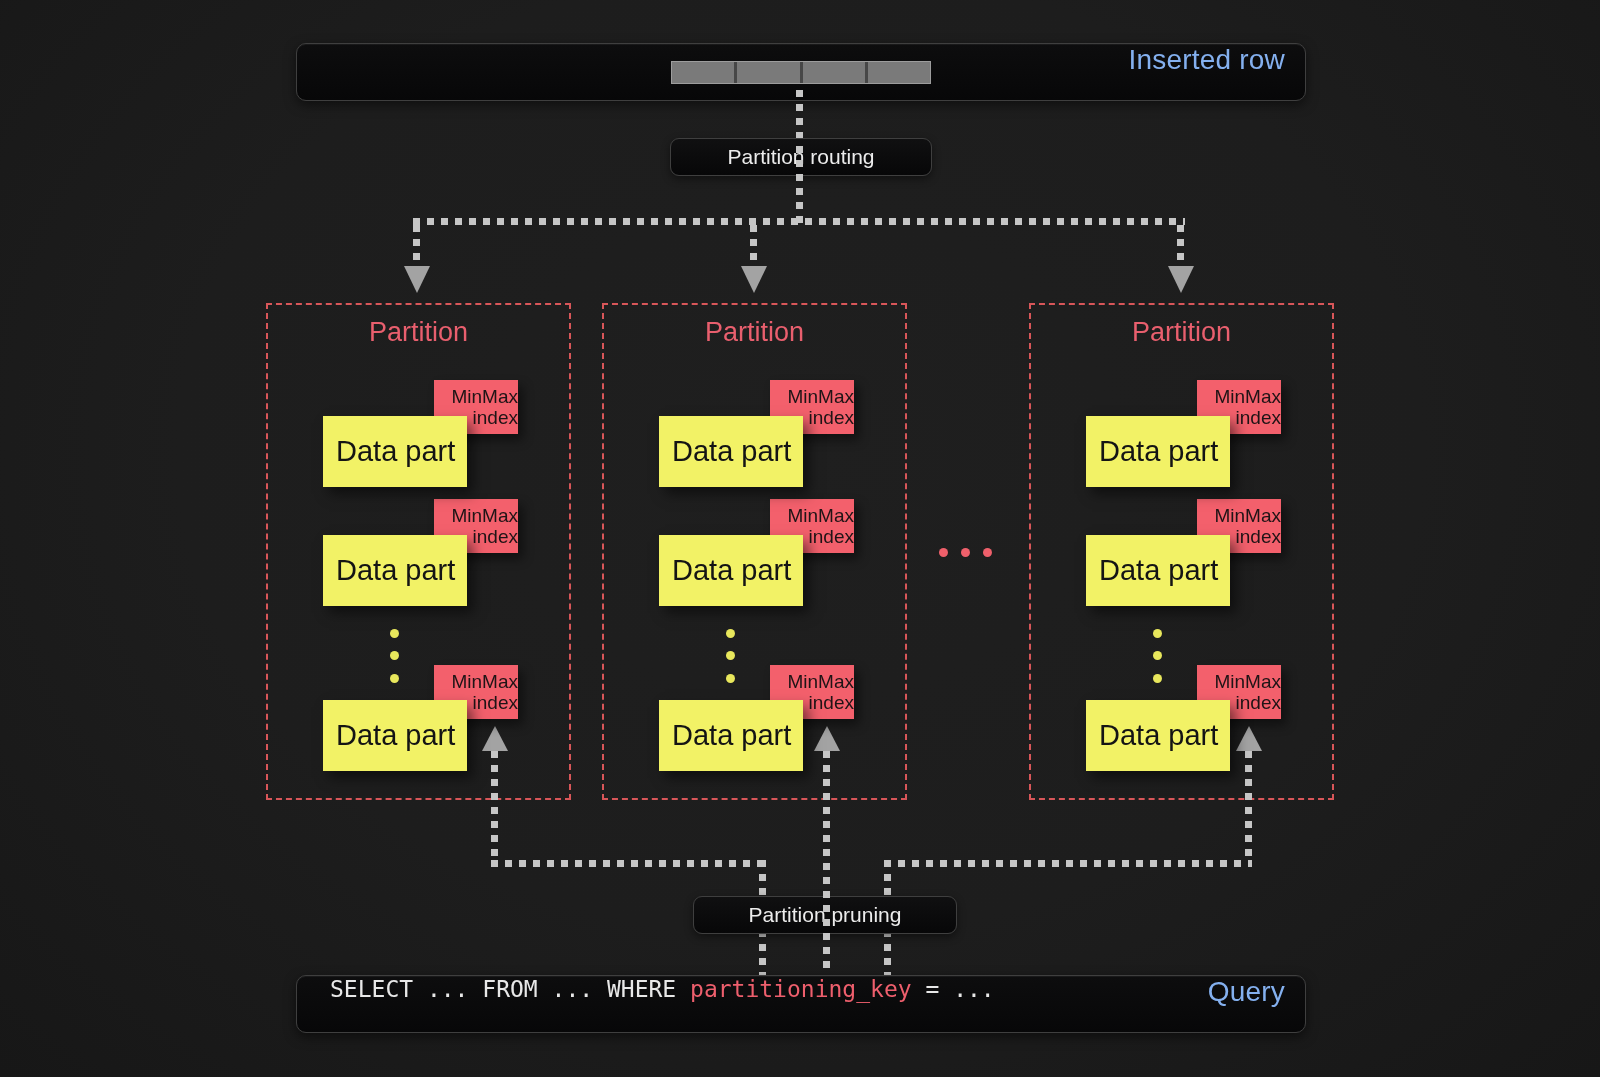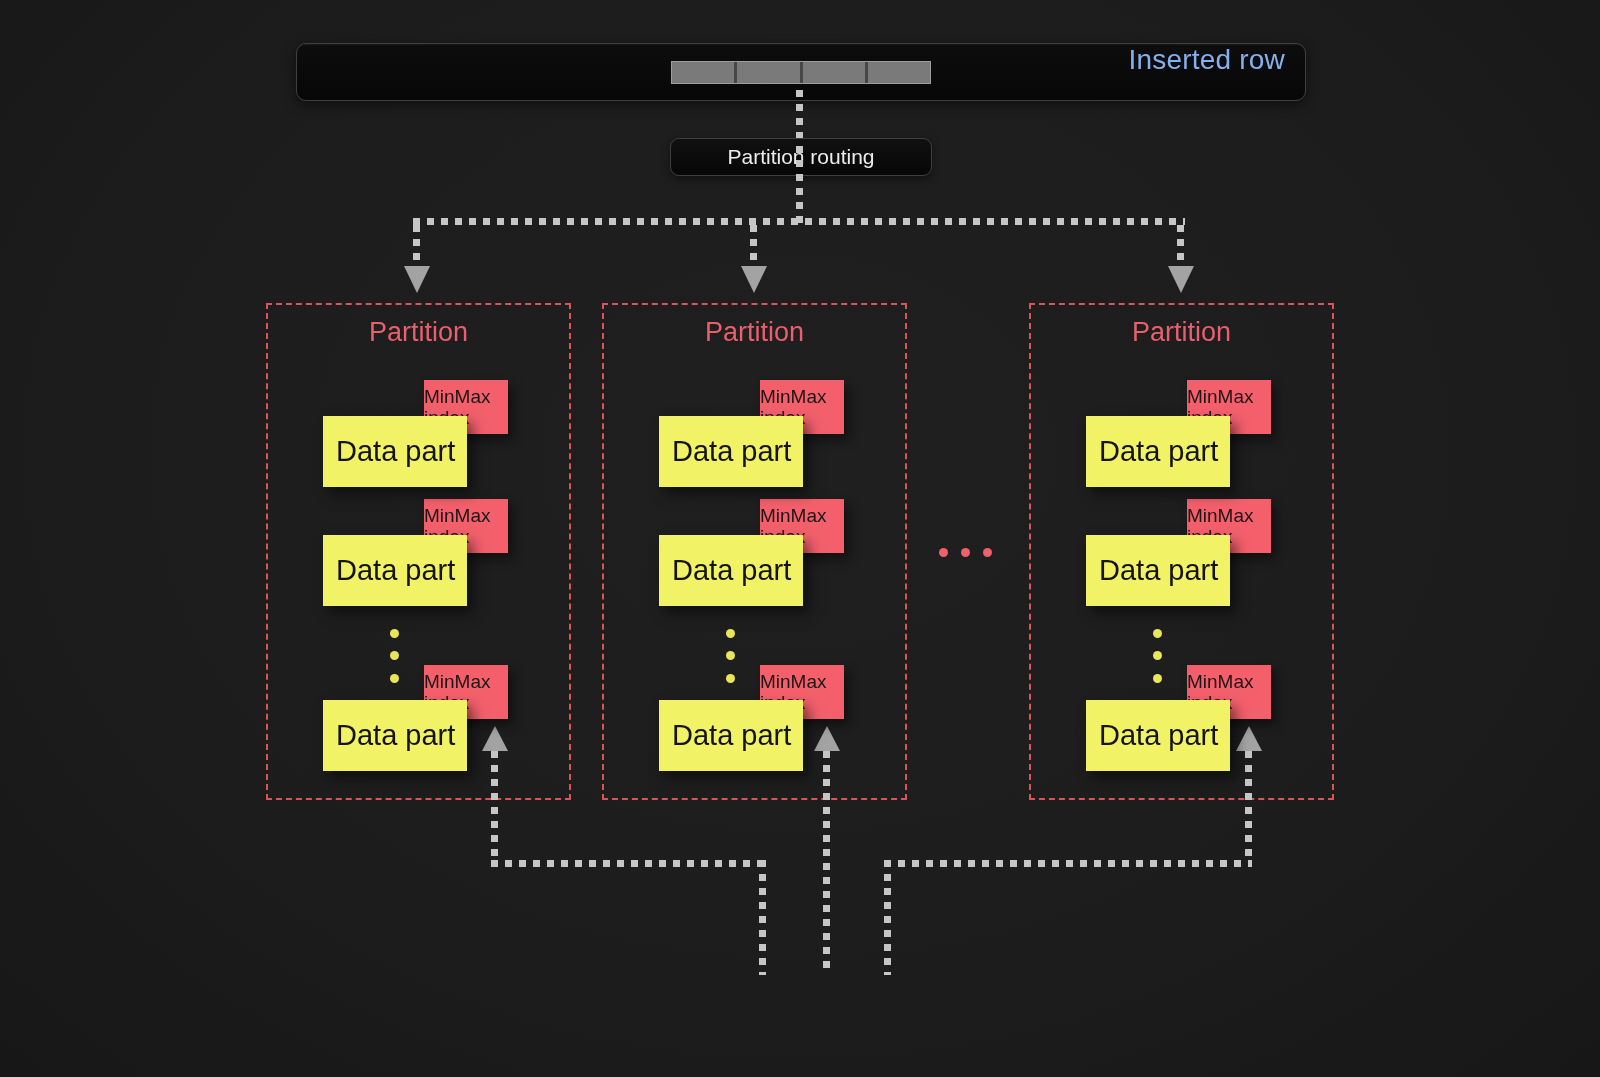--- a/index.html
+++ b/index.html
@@ -44,23 +44,23 @@
     border-bottom:25px solid var(--c-arrow-gray,#a3a3a3);}
   
   .partition{position:absolute;top:303px;width:305px;height:497px;box-sizing:border-box;
     border:2px dashed var(--c-red-border,#d85659);}
   .partition-title{position:absolute;top:12px;left:0;width:100%;text-align:center;
     font-size:27px;color:var(--c-red-title,#e95f6e);}
   .datapart{position:absolute;left:55px;width:144px;height:71px;
     background:var(--c-yellow,#f2f266);color:var(--c-yellow-text,#141414);
     font-size:29px;display:flex;align-items:center;padding-left:13px;box-sizing:border-box;
     box-shadow:6px 7px 12px rgba(0,0,0,.5);z-index:2;}
-  .minmax{position:absolute;left:156px;width:84px;height:54px;
+  .minmax{position:absolute;left:166px;width:84px;height:54px;
     background:var(--c-pink,#f3606c);color:var(--c-pink-text,#1f1416);
-    font-size:19px;line-height:21px;text-align:left;
+    font-size:19px;line-height:21px;text-align:right;
     display:flex;flex-direction:column;justify-content:center;
     box-shadow:5px 6px 10px rgba(0,0,0,.45);z-index:1;}
   .ydot{position:absolute;left:122px;width:9px;height:9px;border-radius:50%;
     background:var(--c-yellow-dot,#e8e75c);}
   .ellipsis{position:absolute;left:939px;top:548px;display:flex;gap:13px;}
   .rdot{width:9px;height:9px;border-radius:50%;background:var(--c-ellipsis-red,#ef606b);}
   
   .query-code{font-family:"DejaVu Sans Mono", monospace;font-size:23px;
     color:var(--c-mono-text,#e8e8e8);white-space:pre;}
   .q-kw{color:var(--c-keyword-red,#ee5f6d);}
@@ -190,15 +190,22 @@
   <div class="vdots" style="left:491px;top:751px;height:110px;"></div>
   <div class="arr-up" style="left:814px;top:726px;"></div>
   <div class="vdots z-top" style="left:823px;top:751px;height:224px;"></div>
   <div class="arr-up" style="left:1236px;top:726px;"></div>
   <div class="vdots" style="left:1245px;top:751px;height:110px;"></div>
   <div class="hdots" style="left:491px;top:860px;width:276px;"></div>
   <div class="hdots" style="left:884px;top:860px;width:368px;"></div>
   <div class="vdots" style="left:759px;top:860px;height:115px;"></div>
   <div class="vdots" style="left:884px;top:860px;height:115px;"></div>
 
-
+  <div class="pill" style="left:693px;top:896px;width:264px;">
+    <span>Partition pruning</span>
+  </div>
+
+  <div class="panel" style="left:296px;top:975px;width:1010px;justify-content:space-between;padding:0 20px 0 33px;">
+    <span class="query-code"><span>SELECT ... FROM ... WHERE </span><span class="q-kw">partitioning_key</span><span> = ...</span></span>
+    <span class="panel-label">Query</span>
+  </div>
 
 </div>
 
 </body></html>

